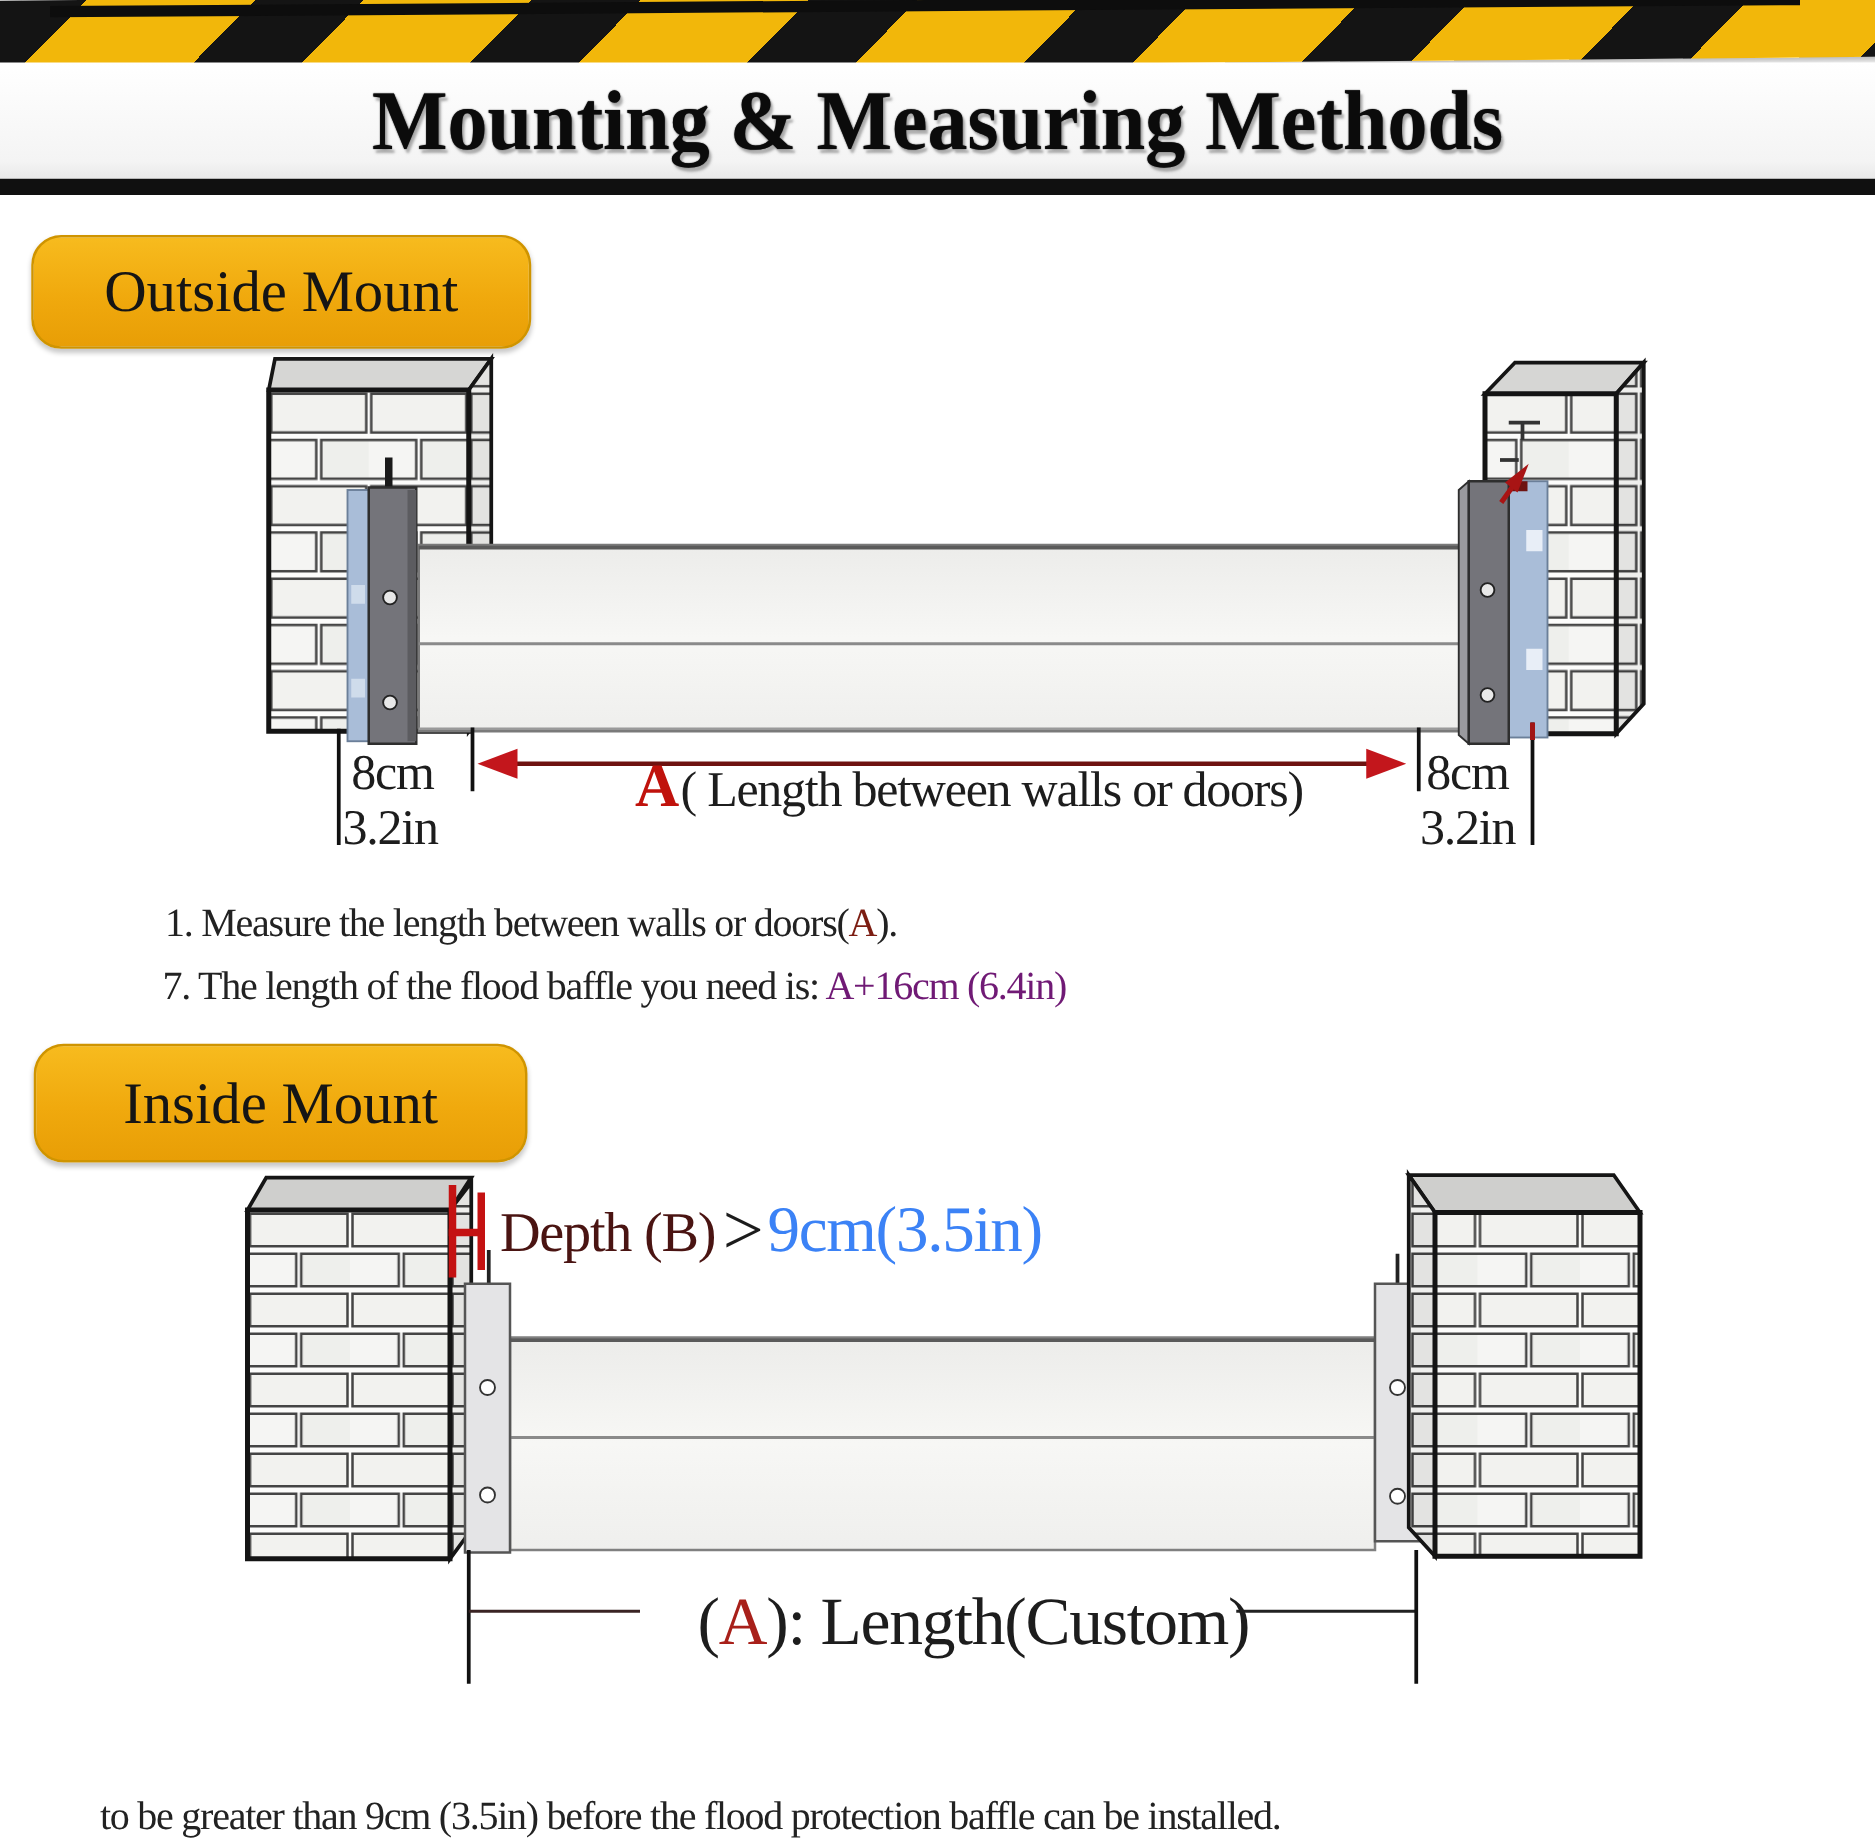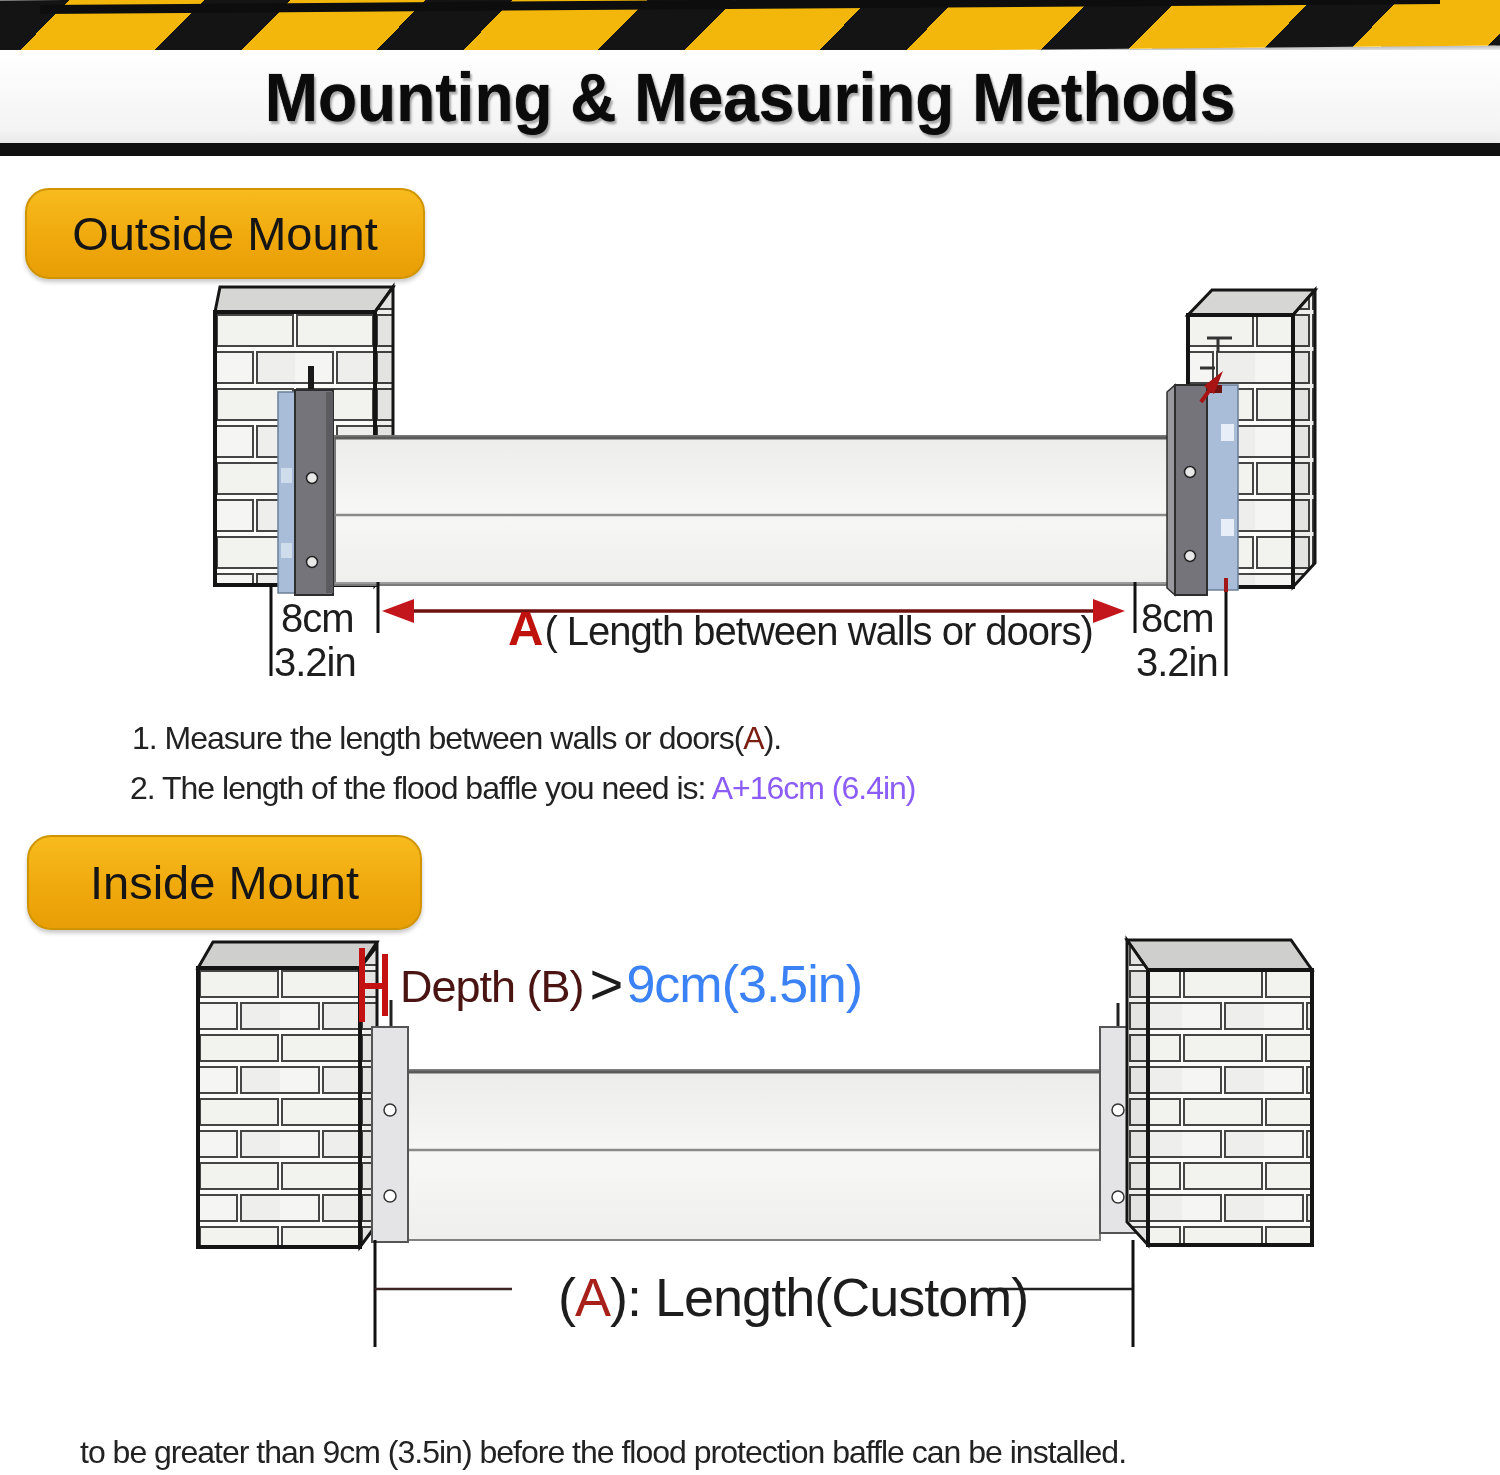--- a/index.html
+++ b/index.html
@@ -1,17 +1,17 @@
 <!DOCTYPE html>
 <html><head>
 <meta charset="utf-8">
 <style>
   html,body{margin:0;padding:0;background:#fff;}
   .page{position:relative;width:1500px;height:1475px;background:#ffffff;overflow:hidden;
-        font-family:Liberation Sans, sans-serif;color:#1d1d1d;}
+        font-family:Liberation Serif, serif;color:#1d1d1d;}
   
   .tape{position:absolute;left:-18px;top:-6px;width:1540px;height:58px;
         background:repeating-linear-gradient(135deg,#141414 0 62px,#f2b70a 62px 158px);
         transform:rotate(-0.5deg);box-shadow:0 3px 5px rgba(0,0,0,.28);}
   .tape-top{position:absolute;left:40px;top:0;width:1400px;height:9px;background:#0d0d0d;
         transform:rotate(-0.4deg);}
   .title-band{position:absolute;left:0;top:50px;width:1500px;height:93px;
         background:linear-gradient(180deg,#ffffff 0%,#f4f4f4 85%,#e9e9e9 100%);}
   .page-title{position:absolute;left:0;top:58px;width:1500px;text-align:center;
         font-size:64px;font-weight:bold;letter-spacing:0;color:#0b0b0b;
@@ -22,21 +22,21 @@
   .badge{position:absolute;display:flex;align-items:center;justify-content:center;
         border-radius:24px;border:2px solid #cf9400;
         background:linear-gradient(180deg,#f7bb1e 0%,#f0a90d 55%,#e89e06 100%);
         box-shadow:0 3px 4px rgba(0,0,0,.22);font-size:47px;color:#151515;letter-spacing:0;}
   .badge.outside{left:25px;top:188px;width:396px;height:87px;}
   .badge.inside{left:27px;top:835px;width:391px;height:91px;}
   
   .lbl{position:absolute;font-size:40px;letter-spacing:-1px;color:#1d1d1d;white-space:nowrap;line-height:1.05;}
   .span-label .letter{font-size:49px;font-weight:bold;color:#c0120c;margin-right:2px;}
   .step{position:absolute;font-size:32px;letter-spacing:-1px;color:#222;white-space:nowrap;line-height:1.05;}
-  .step .red{color:#8b5cf6;}
+  .step .red{color:#701a75;}
   .step .redA{color:#7c1d12;}
   .depth-label{position:absolute;left:400px;top:948px;display:flex;align-items:baseline;white-space:nowrap;}
   .depth-label .d1{font-size:45px;color:#4a1412;letter-spacing:-1px;}
   .depth-label .d2{font-size:58px;color:#1c1c1c;margin:0 3px 0 6px;position:relative;top:2px;}
   .depth-label .d3{font-size:52px;color:#3b82f6;letter-spacing:-1px;}
   .a-custom{position:absolute;left:558px;top:1266px;font-size:54px;letter-spacing:-1px;color:#1d1d1d;white-space:nowrap;}
   .a-custom .letter{color:#a8201a;}
   svg.art{position:absolute;left:0;top:0;width:1500px;height:1475px;}
 </style>
 </head>
@@ -197,21 +197,21 @@
   <div class="lbl" style="left:274px;top:641px;">3.2in</div>
   <div class="lbl" style="left:1141px;top:597px;">8cm</div>
   <div class="lbl" style="left:1136px;top:641px;">3.2in</div>
   <div class="lbl span-label" style="left:508px;top:603px;">
     <span class="letter">A</span><span>( Length between walls or doors)</span>
   </div>
   <div class="step" style="left:132px;top:722px;">
     <span>1. Measure the length between walls or doors(</span><span class="redA">A</span><span>).</span>
   </div>
   <div class="step" style="left:130px;top:772px;">
-    <span>2. The length of the flood baffle you need is: </span><span class="red">A+16cm (6.4in)</span><span></span>
+    <span>7. The length of the flood baffle you need is: </span><span class="red">A+16cm (6.4in)</span><span></span>
   </div>
 
   <div class="depth-label">
     <span class="d1">Depth (B) </span>
     <span class="d2">&gt;</span>
     <span class="d3">9cm(3.5in)</span>
   </div>
   <div class="a-custom">
     <span>(</span><span class="letter">A</span><span>): Length(Custom)</span>
   </div>

